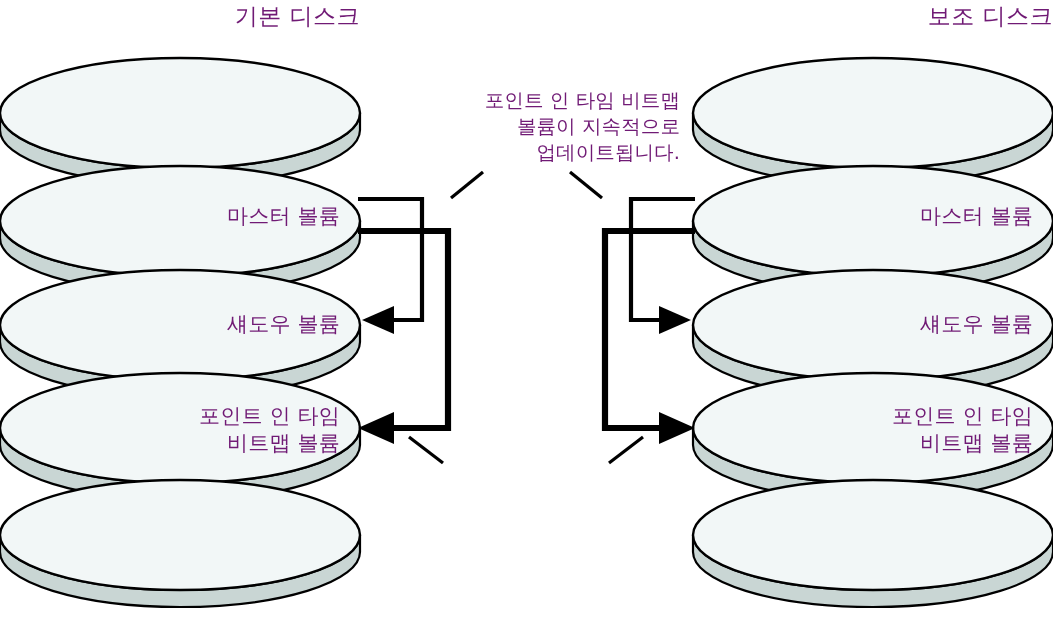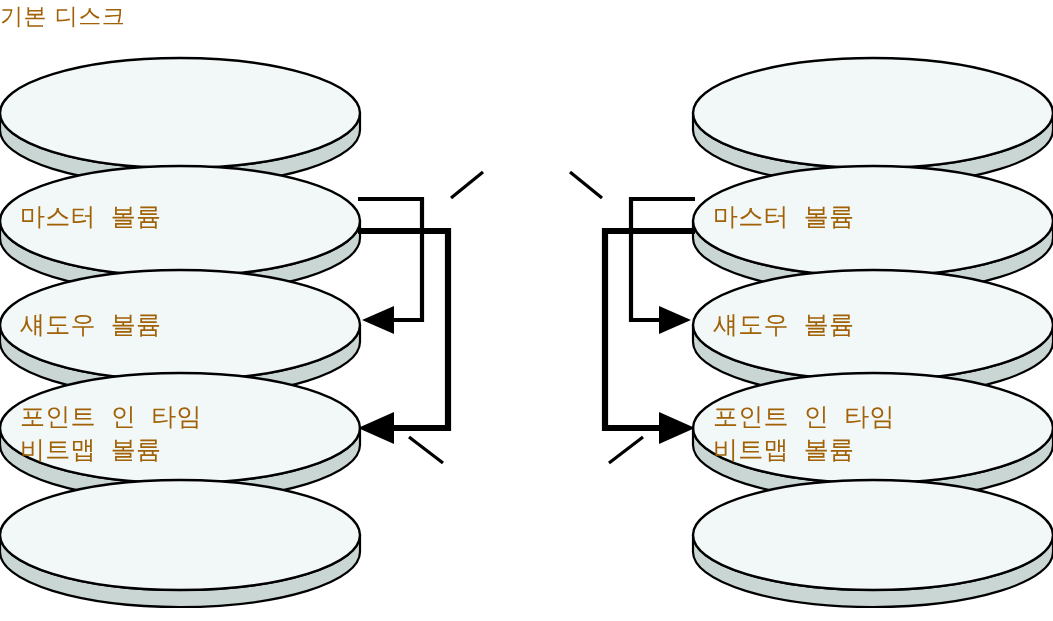--- a/index.html
+++ b/index.html
@@ -25,34 +25,33 @@
   svg.layer {
     position: absolute;
     left: 0;
     top: 0;
     width: 1053px;
     height: 621px;
     overflow: visible;
   }
   .txt {
     position: absolute;
-    text-align: left;
+    text-align: right;
     line-height: 1.30;
     white-space: pre-line;
-    color: #a16207;
+    color: #701a75;
     -webkit-font-smoothing: antialiased;
   }
   .stack-title {
     font-size: 23px;
     letter-spacing: 0.5px;
   }
   .disk-label {
-    font-size: 25px;
+    font-size: 21px;
     letter-spacing: 0.2px;
-    font-family: Liberation Mono, monospace;
   }
   .note {
     font-size: 19.5px;
     letter-spacing: 0.1px;
     line-height: 1.33;
   }
   
   #title-primary   { left: 0px;   top: 2px;   width: 360px; }
   #title-secondary { left: 693px; top: 2px;   width: 360px; }
 
@@ -125,30 +124,34 @@
     </g>
 
     <g>
       <line x1="409" y1="437" x2="443" y2="463" stroke="#000000" stroke-width="3.2"></line>
       <line x1="643" y1="437" x2="609" y2="463" stroke="#000000" stroke-width="3.2"></line>
     </g>
   </svg>
 
   <div class="txt stack-title" id="title-primary">기본 디스크</div>
 
+  <div class="txt stack-title" id="title-secondary">보조 디스크</div>
 
   <div class="txt disk-label" id="label-l-master">마스터 볼륨</div>
 
   <div class="txt disk-label" id="label-l-shadow">섀도우 볼륨</div>
 
   <div class="txt disk-label" id="label-l-pit">포인트 인 타임
 비트맵 볼륨</div>
 
   <div class="txt disk-label" id="label-r-master">마스터 볼륨</div>
 
   <div class="txt disk-label" id="label-r-shadow">섀도우 볼륨</div>
 
   <div class="txt disk-label" id="label-r-pit">포인트 인 타임
 비트맵 볼륨</div>
 
+  <div class="txt note" id="note-top">포인트 인 타임 비트맵
+볼륨이 지속적으로
+업데이트됩니다.</div>
 
 
 </div>
 
 </body></html>

